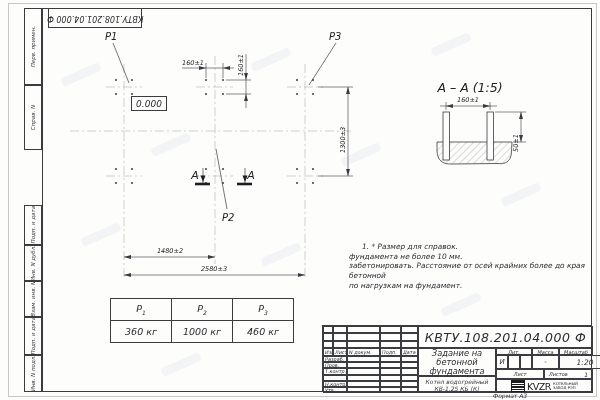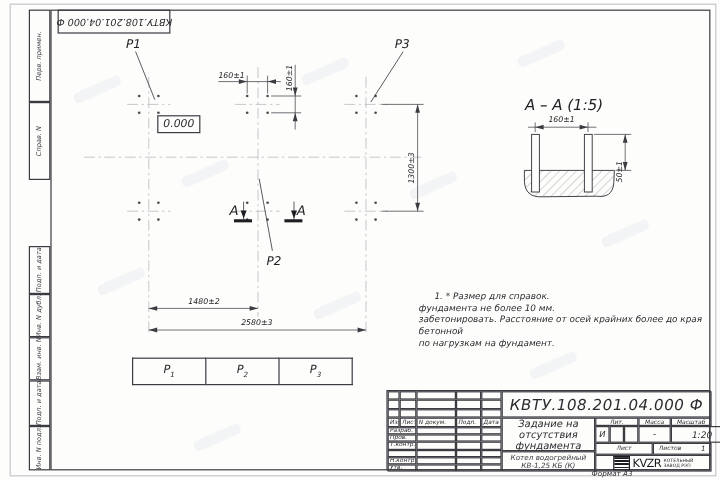--- a/index.html
+++ b/index.html
@@ -224,20 +224,25 @@
     <div>по нагрузкам на фундамент.</div>
   </div>
 
   <table class="abs" id="ptable">
     <tbody>
         <tr>
       <td><span>P</span><sub>1</sub></td>
       <td><span>P</span><sub>2</sub></td>
       <td><span>P</span><sub>3</sub></td>
     </tr>
+    <tr>
+      <td>360 кг</td>
+      <td>1000 кг</td>
+      <td>460 кг</td>
+    </tr>
   </tbody>
     </table>
 
   <div class="abs" id="tb">
 
     <div class="tbrow" style="top:0;height:7.3px">
       <span style="width:10px"></span>
         <span style="width:14px"></span>
         <span style="width:33px"></span>
         <span style="width:21px"></span>
@@ -300,21 +305,21 @@
       <span style="width:24px">Утв.</span>
         <span style="width:33px"></span>
         <span style="width:21px"></span>
         <span style="width:17px"></span>
       </div>
 
     <div class="c" id="doc-cell">КВТУ.108.201.04.000  Ф</div>
 
     <div class="c" id="title-cell">
       <div>Задание на</div>
-      <div>отсутствия</div>
+      <div>бетонной</div>
       <div>фундамента</div>
     </div>
 
     <div class="c" id="product-cell">
       <div>Котел водогрейный</div>
       <div>КВ-1,25 КБ (К)</div>
     </div>
 
     <div class="c hdr5" style="left:173px;top:22px;width:36px;height:7px">Лит.</div>
     <div class="c hdr5" style="left:209px;top:22px;width:27px;height:7px">Масса</div>

